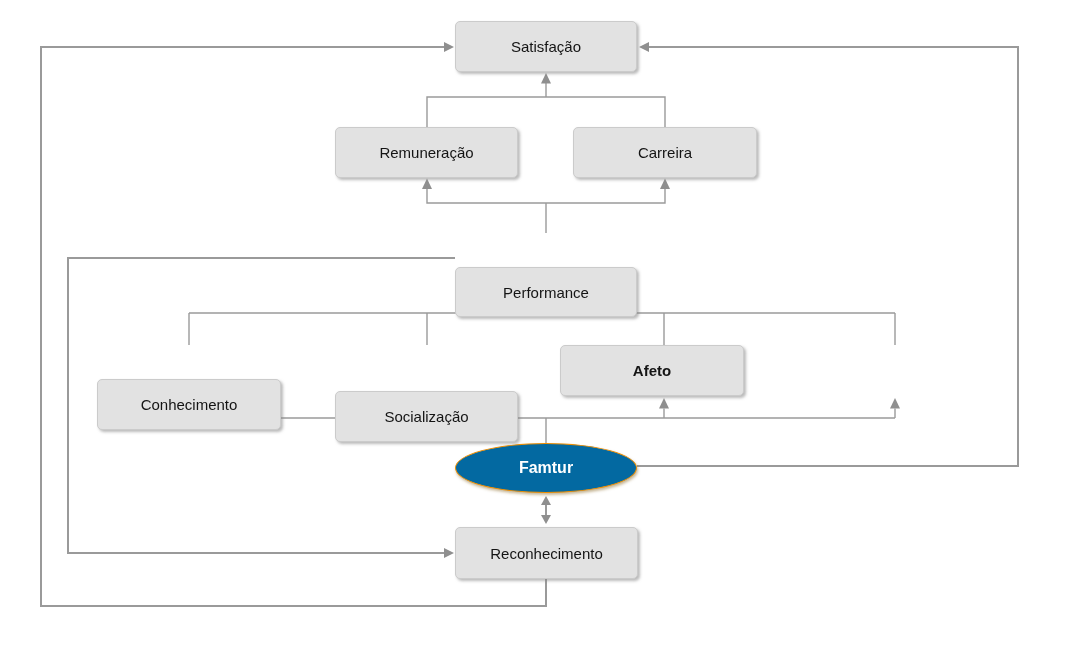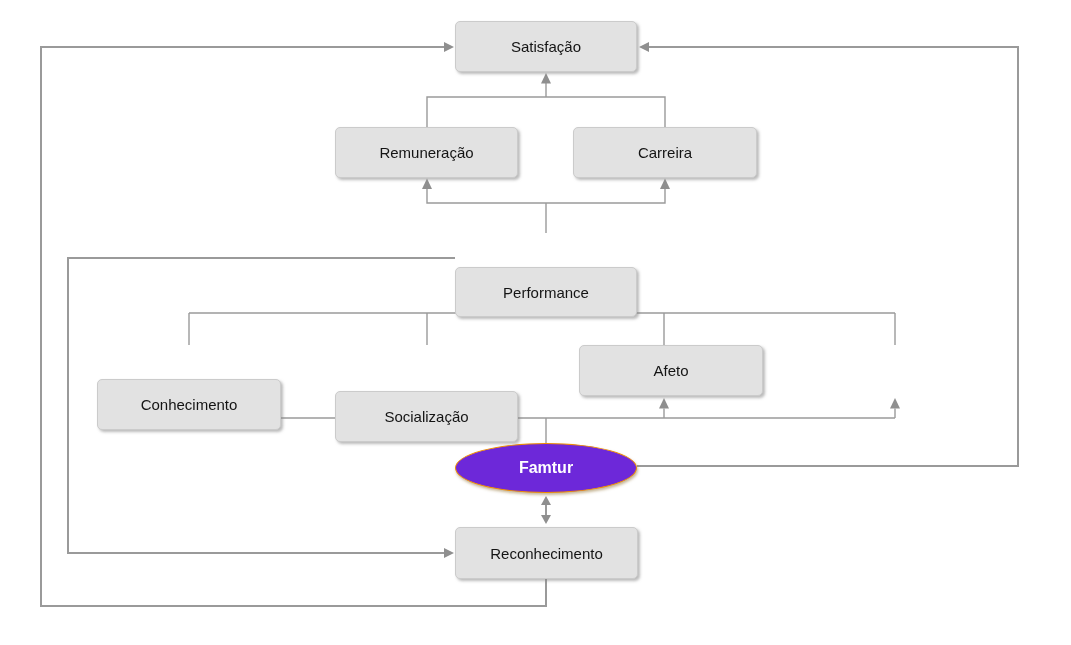--- a/index.html
+++ b/index.html
@@ -31,21 +31,21 @@
     display: flex;
     align-items: center;
     justify-content: center;
     font-size: 15px;
     color: #141414;
     box-sizing: border-box;
     text-align: center;
     white-space: nowrap;
   }
   .node.ellipse {
-    background: #6d28d9;
+    background: #0369a1;
     border: 1px solid #f08e00;
     border-radius: 50%;
     color: #ffffff;
     font-weight: bold;
     font-size: 16px;
     box-shadow: 1px 2px 3px rgba(150,120,60,0.55);
     text-align: right;
   }
   .edge-line {
     stroke: #9a9a9a;
@@ -125,20 +125,20 @@
   <div class="node" style="left:455px; top:21px; width:182px; height:51px;">Satisfação</div>
 
   <div class="node" style="left:573px; top:127px; width:184px; height:51px;">Carreira</div>
 
   <div class="node" style="left:455px; top:233px; width:182px; height:50px;margin-top:34px;">Performance</div>
 
   <div class="node" style="left:97px; top:345px; width:184px; height:51px;margin-top:34px;">Conhecimento</div>
 
   <div class="node" style="left:335px; top:345px; width:183px; height:51px;margin-top:46px;">Socialização</div>
 
-  <div class="node" style="left:579px; top:345px; width:184px; height:51px;">Afeto</div>
+  <div class="node" style="left:560px; top:345px; width:184px; height:51px;font-weight:bold;">Afeto</div>
 
 
   <div class="node ellipse" style="left:455px; top:443px; width:182px; height:50px;">Famtur</div>
 
   <div class="node" style="left:455px; top:527px; width:183px; height:52px;">Reconhecimento</div>
 
 </div>
 
 </body></html>

